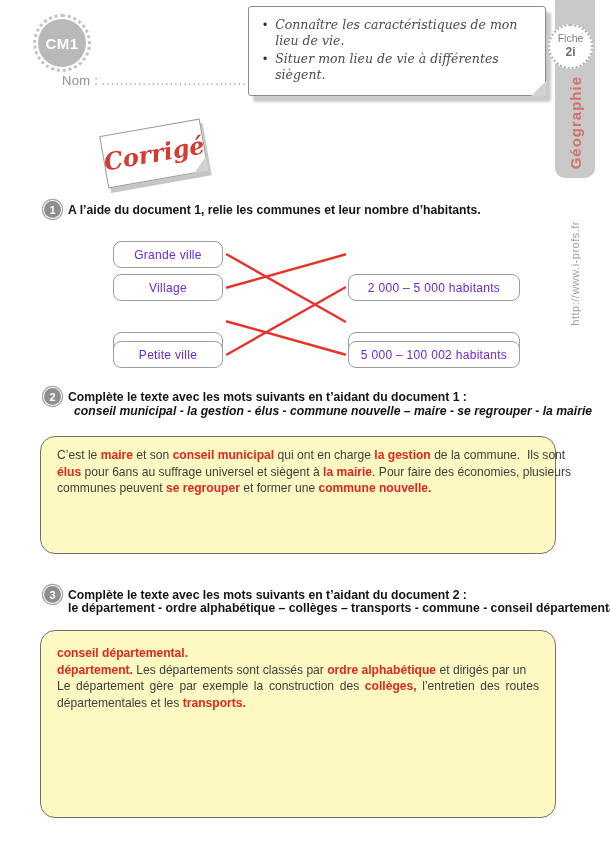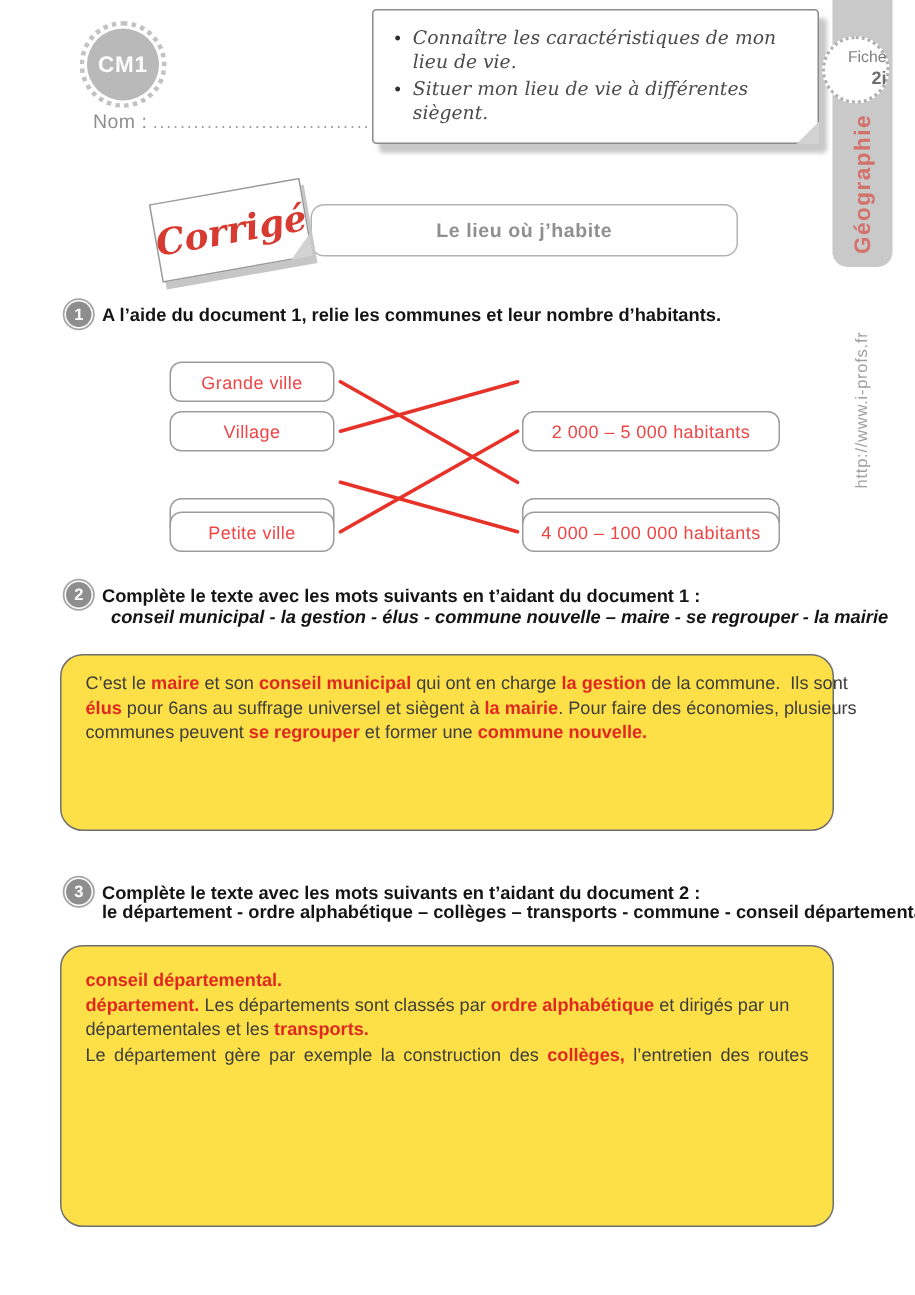--- a/index.html
+++ b/index.html
@@ -4,36 +4,36 @@
 <style>
   * { margin:0; padding:0; box-sizing:border-box; }
   html,body { background:#fff; }
   body { font-family:"Liberation Sans", sans-serif; }
   .page { position:relative; width:610px; height:863px; background:#ffffff; overflow:hidden; margin:0 auto; }
 
   
   .cm1-badge { position:absolute; left:38px; top:19px; width:48px; height:48px; border-radius:50%;
     background:#b9b9b9; outline:3px dotted #c2c2c2; outline-offset:2px;
     display:flex; align-items:center; justify-content:center;
-    color:#fdfdfd; font-weight:bold; font-size:15px; letter-spacing:.5px;margin-left:20px; }
+    color:#fdfdfd; font-weight:bold; font-size:15px; letter-spacing:.5px; }
 
   
   .objectives { position:absolute; left:248px; top:6px; width:298px; min-height:60px;
     background:#fff; border:1.5px solid #8a8a8a; border-radius:3px;
     box-shadow:5px 6px 3px #c9c9c9; padding:8px 12px 10px 14px; z-index:2; }
   .obj-row { display:flex; gap:8px; margin:2px 0; }
   .obj-bullet { color:#2e2e2e; font-size:12px; line-height:16px; }
   .obj-text { font-family:"DejaVu Serif", serif; font-style:italic; font-size:12.5px; line-height:16px; color:#4a4a4a; }
   .fold { position:absolute; right:-1px; bottom:-1px; width:0; height:0;
     border-style:solid; border-width:0 0 15px 15px; border-color:transparent transparent #d2d2d2 transparent; }
 
   
   .fiche { position:absolute; left:548px; top:24px; width:45px; height:45px; background:#fff;
     border:2px dotted #b0b0b0; border-radius:50%; z-index:5;
-    display:flex; flex-direction:column; align-items:flex-end; justify-content:center; }
+    display:flex; flex-direction:column; align-items:center; justify-content:center; }
   .fiche-label { font-size:10.5px; color:#7d7d7d; line-height:12px; }
   .fiche-num { font-size:12px; font-weight:bold; color:#6f6f6f; line-height:17px; }
 
   
   .geo-tab { position:absolute; left:555px; top:0; width:40px; height:178px; background:#c9c9c9;
     border-radius:0 0 10px 10px; z-index:1; display:flex; align-items:center; justify-content:flex-end;
     flex-direction:column; padding-bottom:9px; }
   .geo-text { writing-mode:vertical-rl; transform:rotate(180deg);
     font-weight:bold; font-size:15px; letter-spacing:1px; color:#d4716b; }
 
@@ -66,28 +66,28 @@
   .num-badge { width:17px; height:17px; border-radius:50%; background:#8e8e8e; color:#fff;
     font-size:11px; font-weight:bold; display:flex; align-items:center; justify-content:center; flex:0 0 17px;
     box-shadow:0 0 0 1px #fff, 0 0 0 2.2px #a5a5a5; }
   .ex-text { font-weight:bold; font-size:12.2px; color:#141414; }
   .ex-sub { position:absolute; font-weight:bold; font-size:12.2px; color:#141414; white-space:pre; }
 
   
   .match-area { position:absolute; left:0; top:228px; width:610px; height:160px; }
   .mbox { position:absolute; height:27px; border:1.5px solid #9c9c9c; border-radius:8px; background:#fff;
     display:flex; align-items:center; justify-content:center;
-    font-size:12px; color:#ef4444; letter-spacing:.3px; }
+    font-size:12px; color:#6d28d9; letter-spacing:.3px; }
   .mleft { left:113px; width:110px; }
   .mright { left:348px; width:172px; }
   .r0 { top:13px; } .r1 { top:46px; } .r2 { top:80px;margin-top:24px; } .r3 { top:113px; }
   .match-lines { position:absolute; left:0; top:0; width:610px; height:160px; pointer-events:none; }
 
   
-  .abox { position:absolute; left:40px; width:516px; background:#fde047;
+  .abox { position:absolute; left:40px; width:516px; background:#fef9c3;
     border:1.4px solid #6f6f6f; border-radius:15px; padding:10px 16px 0 16px; }
   .abox2 { top:436px; height:118px; }
   .abox3 { top:630px; height:188px; padding-top:14px; }
   .tline { display:block; font-size:12.1px; line-height:16.5px; color:#3d3d3d; white-space:pre; }
   .tline.just { white-space:normal; text-align:justify; text-align-last:justify; }
   .ans { color:#e02820; font-weight:bold; }
 </style>
 </head>
 <body>
 
@@ -125,37 +125,34 @@
   <div class="field-row nom">
     <span class="field-label">Nom :</span>
     <span class="field-dots">.............................................</span>
   </div>
 
   <div class="stamp">
     <span class="stamp-text">Corrigé</span>
     <div class="fold"></div>
   </div>
 
-  <div class="title-box">
-    <span class="title-text">Le lieu où j’habite</span>
-  </div>
 
   <div class="ex-header" style="left:44px; top:201px;">
     <span class="num-badge">1</span>
     <span class="ex-text">A l’aide du document 1, relie les communes et leur nombre d’habitants.</span>
   </div>
 
   <div class="match-area">
     <div class="mbox mleft r0">Grande ville</div>
     <div class="mbox mleft r1">Village</div>
     <div class="mbox mleft r2">Ville moyenne</div>
     <div class="mbox mleft r3">Petite ville</div>
     <div class="mbox mright r1">2 000 – 5 000 habitants</div>
     <div class="mbox mright r2">Plus de 100 000 habitants</div>
-    <div class="mbox mright r3">4 000 – 100 000 habitants</div>
+    <div class="mbox mright r3">5 000 – 100 002 habitants</div>
     <svg class="match-lines">
         <line x1="227" y1="26.5" x2="345" y2="93.5" stroke="#e63229" stroke-width="2.4" stroke-linecap="round"></line>
         <line x1="227" y1="59.5" x2="345" y2="26.5" stroke="#e63229" stroke-width="2.4" stroke-linecap="round"></line>
         <line x1="227" y1="93.5" x2="345" y2="126.5" stroke="#e63229" stroke-width="2.4" stroke-linecap="round"></line>
         <line x1="227" y1="126.5" x2="345" y2="59.5" stroke="#e63229" stroke-width="2.4" stroke-linecap="round"></line>
       </svg>
   </div>
 
   <div class="ex-header" style="left:44px; top:388px;">
     <span class="num-badge">2</span>
@@ -171,17 +168,17 @@
 
   <div class="ex-header" style="left:44px; top:586px;">
     <span class="num-badge">3</span>
     <span class="ex-text">Complète le texte avec les mots suivants en t’aidant du document 2 :</span>
   </div>
   <div class="ex-sub" style="left:68px; top:601px;">le département - ordre alphabétique – collèges – transports - commune - conseil départemental</div>
 
   <div class="abox abox3">
     <span class="tline"><span class="ans">conseil départemental.</span></span>
     <span class="tline"><span class="ans">département.</span><span> Les départements sont classés par </span><span class="ans">ordre alphabétique</span><span> et dirigés par un</span></span>
+    <span class="tline just"><span>Le département gère par exemple la construction des </span><span class="ans">collèges,</span><span> l’entretien des routes</span></span>
     <span class="tline"><span>départementales et les </span><span class="ans">transports.</span></span>
-    <span class="tline just"><span>Le département gère par exemple la construction des </span><span class="ans">collèges,</span><span> l’entretien des routes</span></span>
   </div>
 
 </div>
 
 </body></html>

